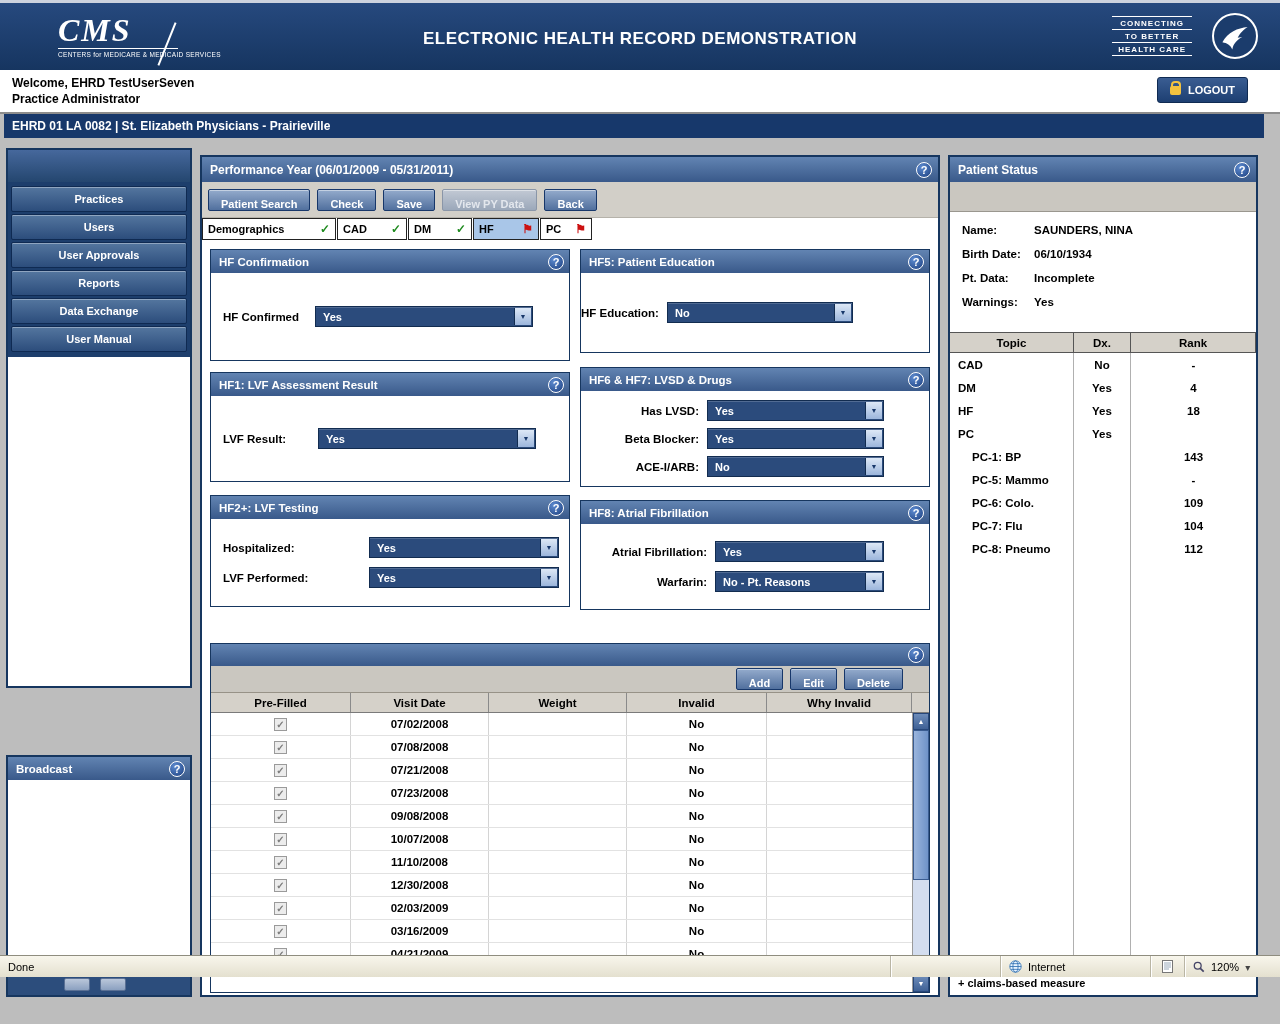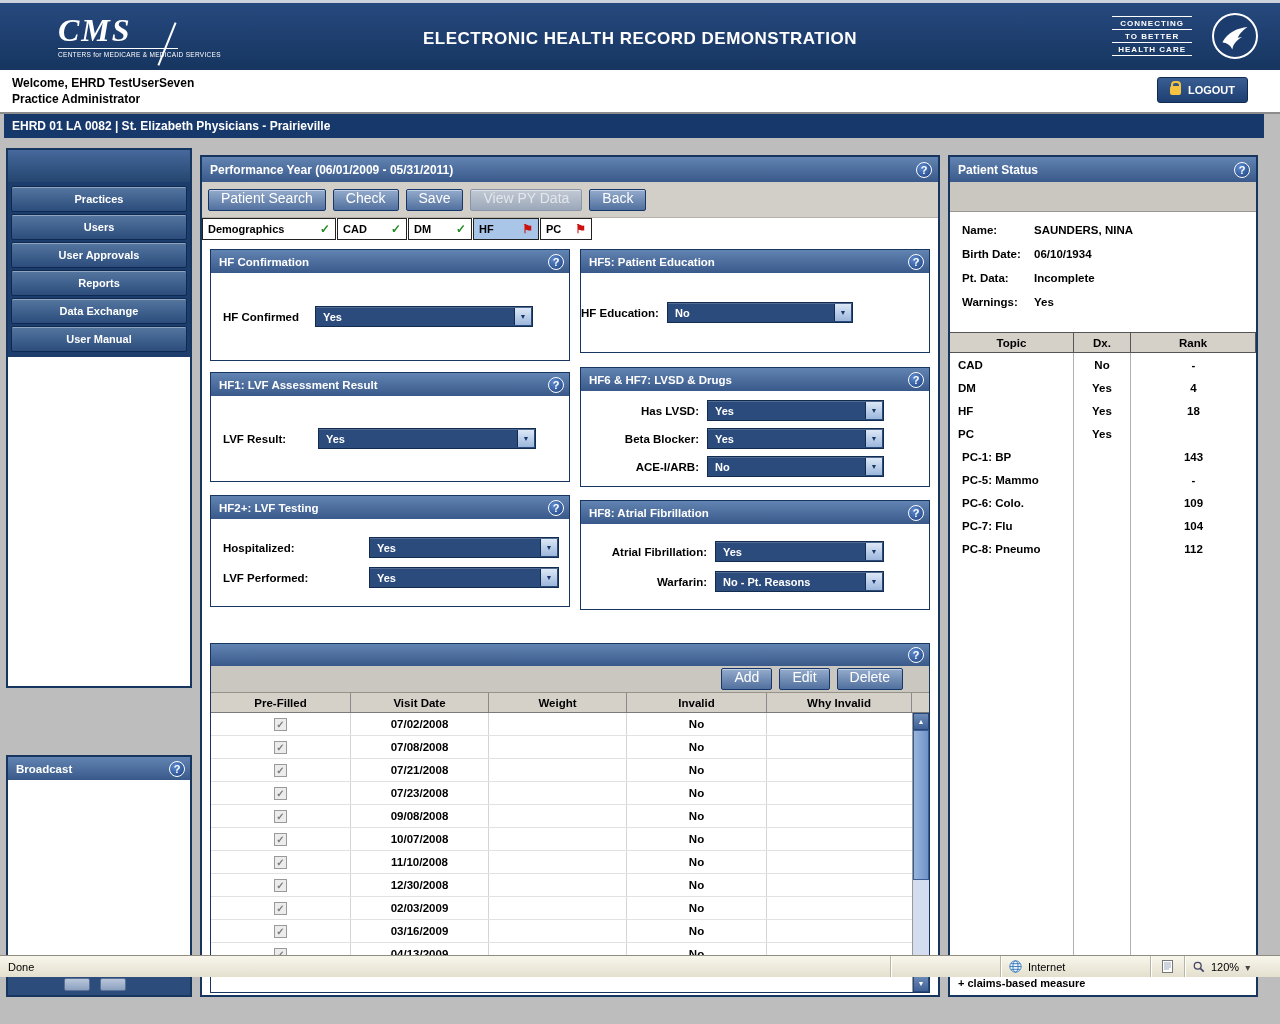--- a/index.html
+++ b/index.html
@@ -33,21 +33,21 @@
   .location-bar{position:absolute;top:114px;left:4px;width:1260px;height:24px;background:#17386b;color:#fff;
     font-weight:bold;font-size:12px;display:flex;align-items:center;padding-left:8px}
 
   
   .help{width:16px;height:16px;border-radius:50%;flex:0 0 auto;
     background:radial-gradient(circle at 35% 30%,#5d8bd0,#1c3f7f);border:1px solid #fff;
     color:#fff;display:flex;align-items:center;justify-content:center;cursor:pointer}
   .help::after{content:"?";font-weight:bold;font-size:11px}
   .hdr-grad{background:linear-gradient(#6284b2,#39598a)}
   .btn{height:22px;padding:0 12px;background:linear-gradient(#94abcc,#51709e);border:1px solid #17376a;border-radius:2px;
-    color:#fff;font-weight:normal;font-size:14px;display:flex;align-items:flex-start;justify-content:center;
+    color:#fff;font-weight:bold;font-size:11px;display:flex;align-items:flex-end;justify-content:center;
     box-shadow:inset 0 1px 0 rgba(255,255,255,.45);cursor:pointer}
   .btn.disabled{background:linear-gradient(#c2c9d4,#9ba8ba);color:#e3e7ed;border-color:#8a96a8;cursor:default}
 
   
   .sidebar{position:absolute;left:6px;top:148px;width:186px;height:540px;border:2px solid #16365f;background:#be185d;display:flex;flex-direction:column}
   .sidebar-top{height:32px;background:linear-gradient(#46689c,#24466f)}
   .sidebar-nav{background:#1d3e6c;padding:2px 0 3px}
   .side-btn{height:26px;margin:2px 3px;background:linear-gradient(#54769f,#2c4d7c);border:1px solid #0f2a52;border-radius:2px;
     color:#fff;font-weight:bold;font-size:11px;display:flex;align-items:center;justify-content:center;
     box-shadow:inset 0 1px 0 rgba(255,255,255,.35);cursor:pointer}
@@ -140,21 +140,21 @@
   .ps-fvalue{font-weight:bold;font-size:11.5px}
   .psh{display:flex;height:21px;background:#d5d1c9;border-top:1px solid #555;border-bottom:1px solid #555;font-weight:bold;font-size:11.5px;margin-top:6px}
   .psh .hcell{border-right:1px solid #555}
   .p0{width:124px}.p1{width:57px}.p2{flex:1;border-right:none}
   .ps-body{display:flex;flex-direction:column}
   .prow{display:flex;height:23px;flex:0 0 auto}
   .pcell{display:flex;align-items:center;font-weight:bold;font-size:11.5px}
   .pcell.t{width:124px;padding-left:8px;border-right:1px solid #b0b0b0}
   .pcell.d{width:57px;justify-content:center;border-right:1px solid #b0b0b0}
   .pcell.r{flex:1;justify-content:center}
-  .prow.indent .t{padding-left:12px}
+  .prow.indent .t{padding-left:22px}
   .ps-filler{flex:1;display:flex}
   .ps-filler .f0{width:124px;border-right:1px solid #b0b0b0}
   .ps-filler .f1{width:57px;border-right:1px solid #b0b0b0}
   .ps-filler .f2{flex:1}
   .ps-footer{height:25px;border-top:1px solid #555;display:flex;align-items:center;padding-left:8px;font-weight:bold;font-size:11px}
 
   
   .statusbar{position:absolute;left:0;top:955px;width:1280px;height:22px;background:linear-gradient(#f8f6ec,#e4e0cf);
     border-top:1px solid #8f8d7f;display:flex;align-items:center;font-size:11px}
   .sb-left{flex:1;padding-left:8px}
@@ -525,21 +525,21 @@
               </div>
             <div class="wc c1">03/16/2009</div>
             <div class="wc c2"></div>
             <div class="wc c3">No</div>
             <div class="wc c4"></div>
           </div>
           <div class="wrow">
             <div class="wc c0">
                 <span class="cbx"></span>
               </div>
-            <div class="wc c1">04/13/2009</div>
+            <div class="wc c1">04/21/2009</div>
             <div class="wc c2"></div>
             <div class="wc c3">No</div>
             <div class="wc c4"></div>
           </div>
         </div>
         <div class="wscroll">
           <div class="sbtn up"></div>
           <div class="sthumb"></div>
           <div class="strack"></div>
           <div class="sbtn down"></div>

